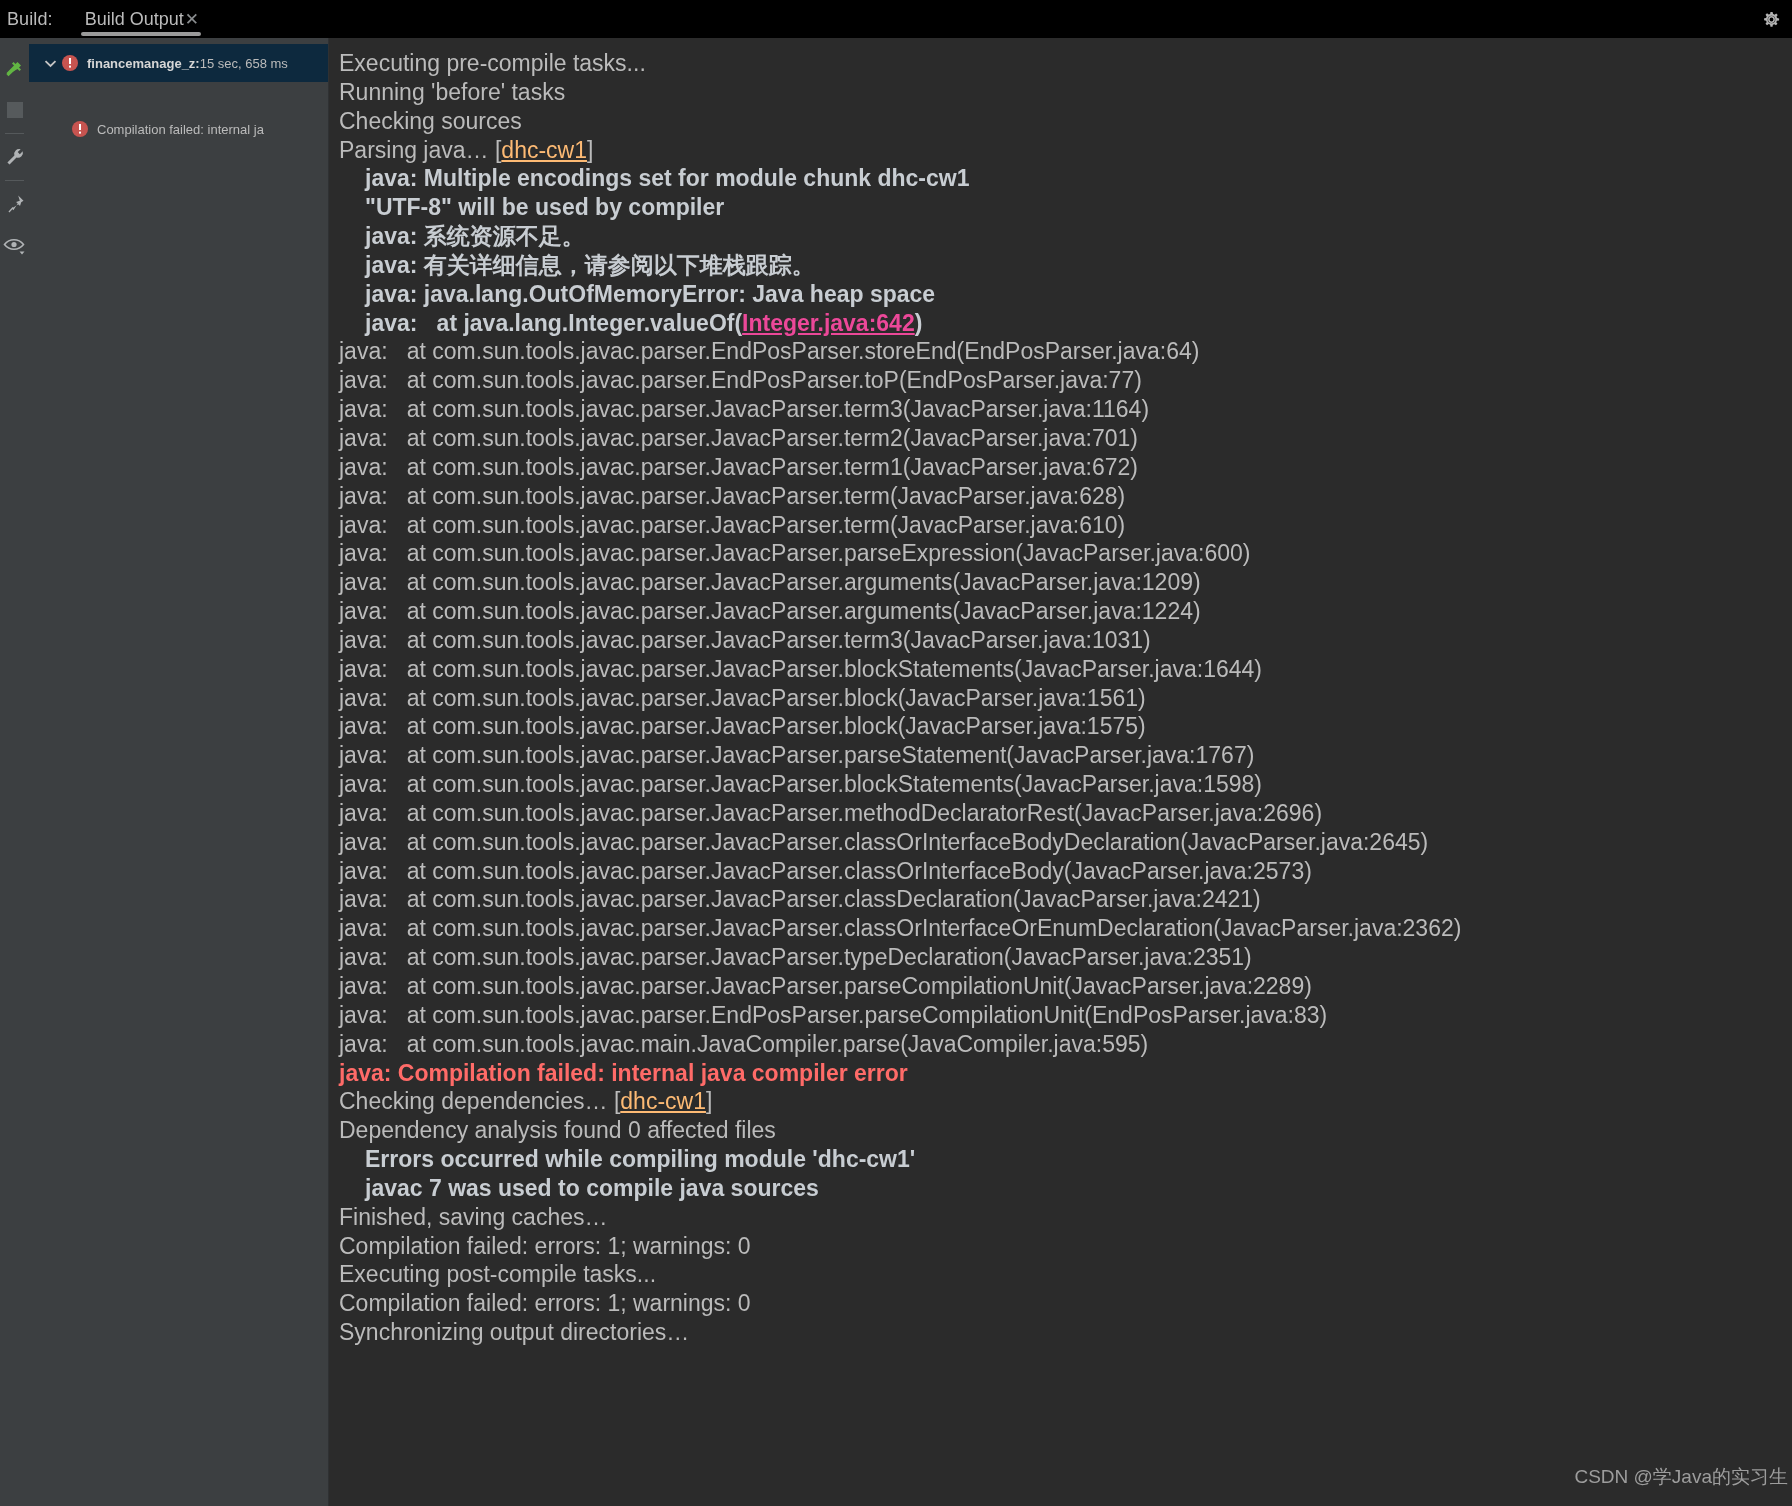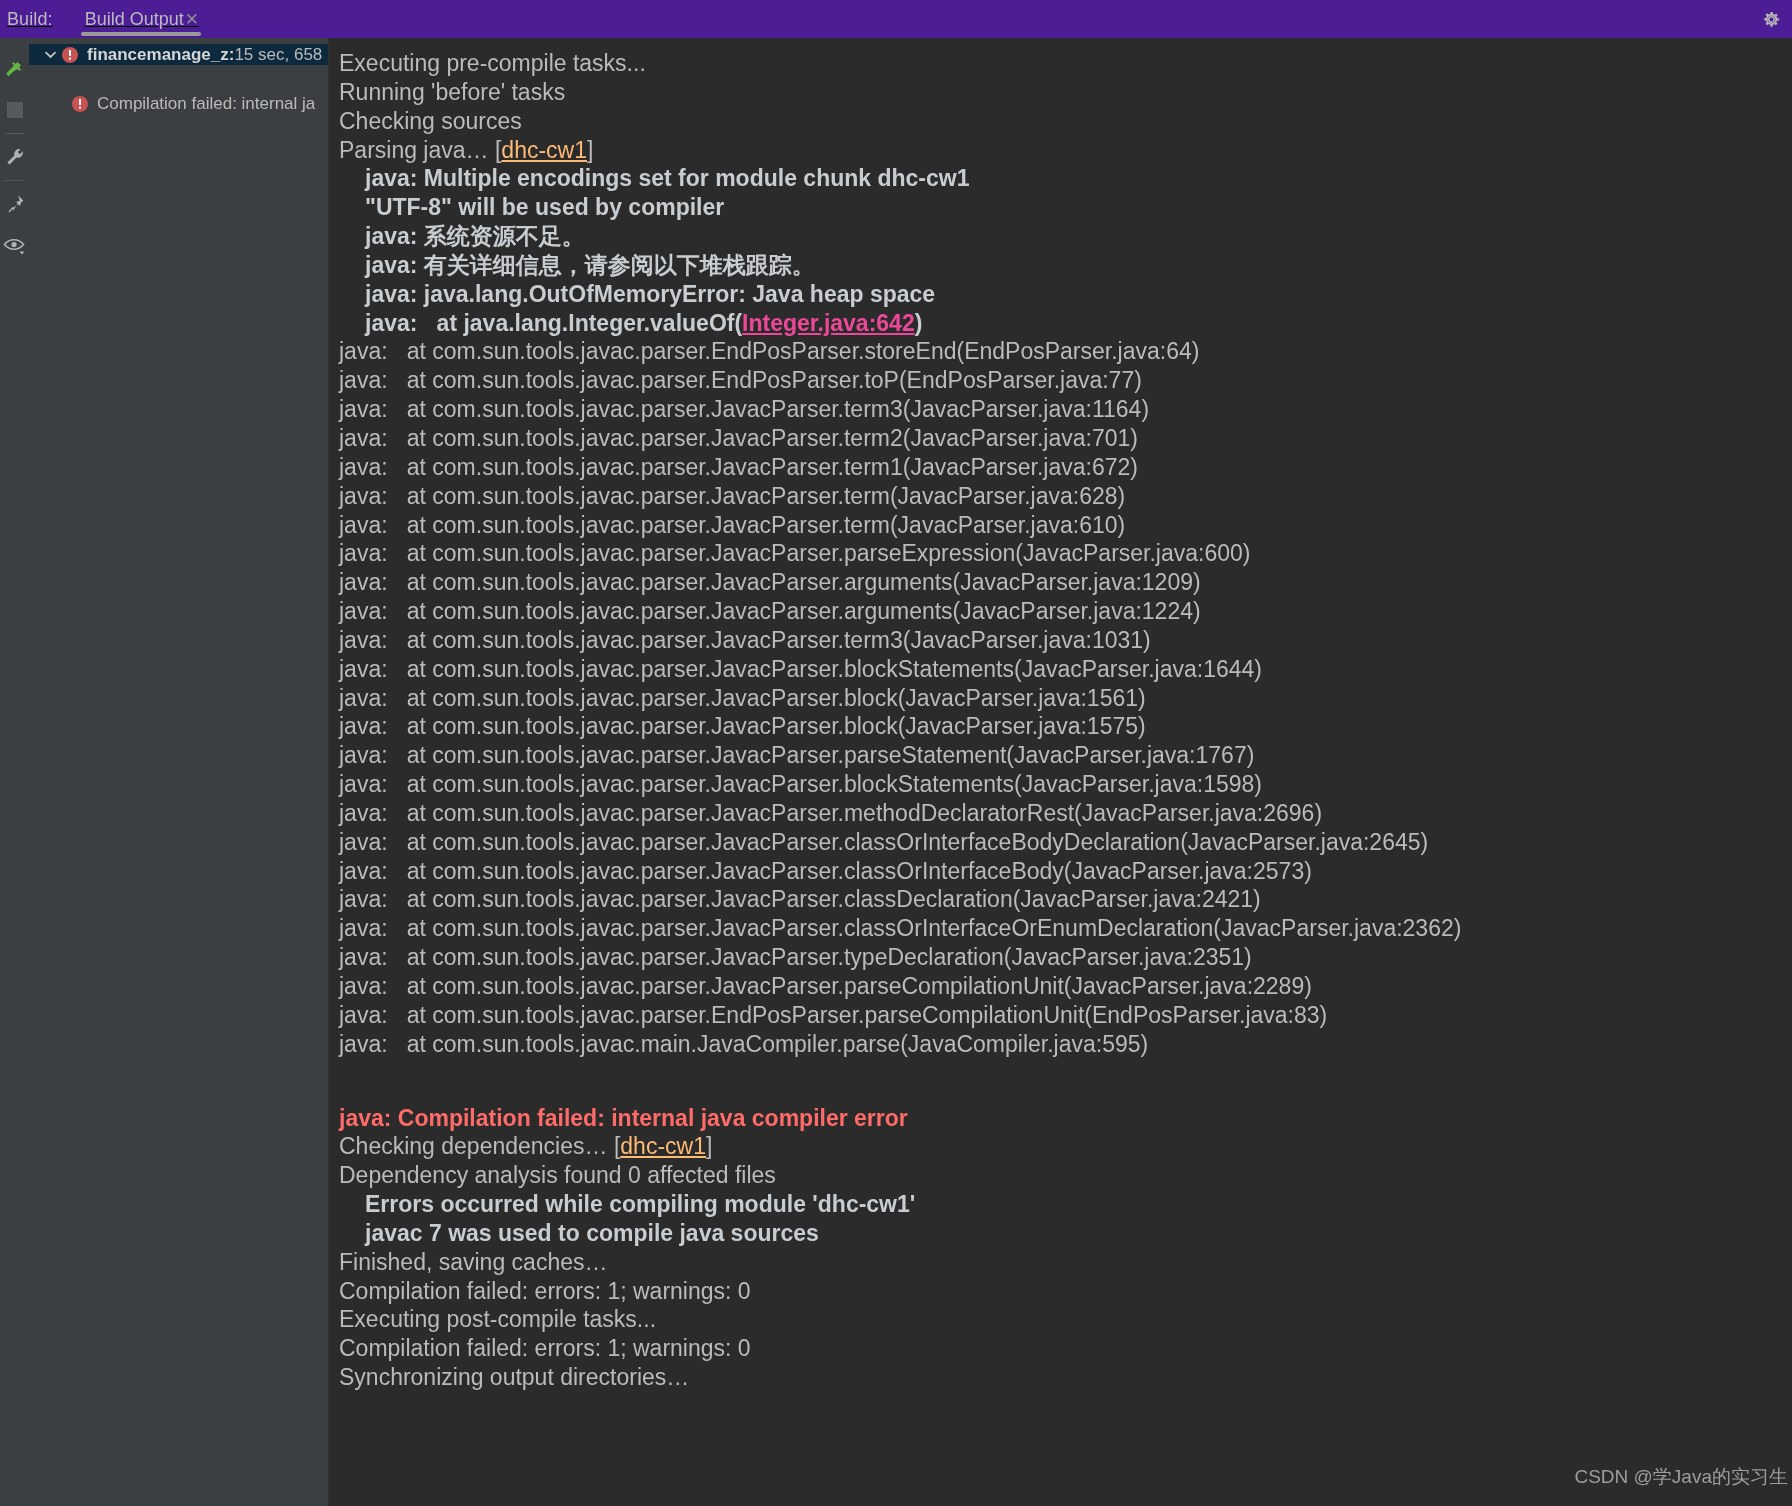--- a/index.html
+++ b/index.html
@@ -20,25 +20,24 @@
     height: 1506px;
     background: #3c3f41;
     display: flex;
     flex-direction: column;
   }
 
   
   .header {
     height: 38px;
     min-height: 33px;
-    background: #4c1d95;
-    display: flex;
-    align-items: center;
-    position: relative;
-    text-decoration: underline;
+    background: #000000;
+    display: flex;
+    align-items: center;
+    position: relative;
   }
   .header-label {
     color: #bbbbbb;
     font-size: 18px;
     padding-left: 7px;
     letter-spacing: 0.1px;
   }
   .tabs {
     display: flex;
     align-items: center;
@@ -120,25 +119,25 @@
   
   .tree {
     width: 300px;
     min-width: 300px;
     background: #3c3f41;
     padding-top: 6px;
     position: relative;
     overflow: hidden;
   }
   .tree-row {
-    height: 21px;
+    height: 38px;
     display: flex;
     align-items: center;
     white-space: nowrap;
-    font-size: 17px;
+    font-size: 13px;
     color: #bbbbbb;
     padding-left: 10px;
   }
   .tree-row.selected {
     background: #0d293e;
   }
   .chev {
     width: 22px;
     display: inline-flex;
     align-items: center;
@@ -189,21 +188,21 @@
     line-height: 28.85px;
     color: #a9b7c6;
     white-space: pre;
   }
   .line {
     height: 28.85px;
     padding-left: 4px;
     color: #bbbbbb;
   }
   .line.bold { font-weight: bold; color: #c8cdd2; margin-left: 26px; }
-  .line.err  { color: #ff6b68; font-weight: bold; margin-top: 45px; }
+  .line.err  { color: #ff6b68; font-weight: bold; }
   .lnk       { color: #fdba74; text-decoration: underline; }
   .lnk-grey  { color: #ec4899; text-decoration: underline; }
 
   .watermark {
     position: absolute;
     right: 4px;
     bottom: 16px;
     color: #9d9d9d;
     font-size: 19px;
     font-family: "Liberation Sans", sans-serif;

